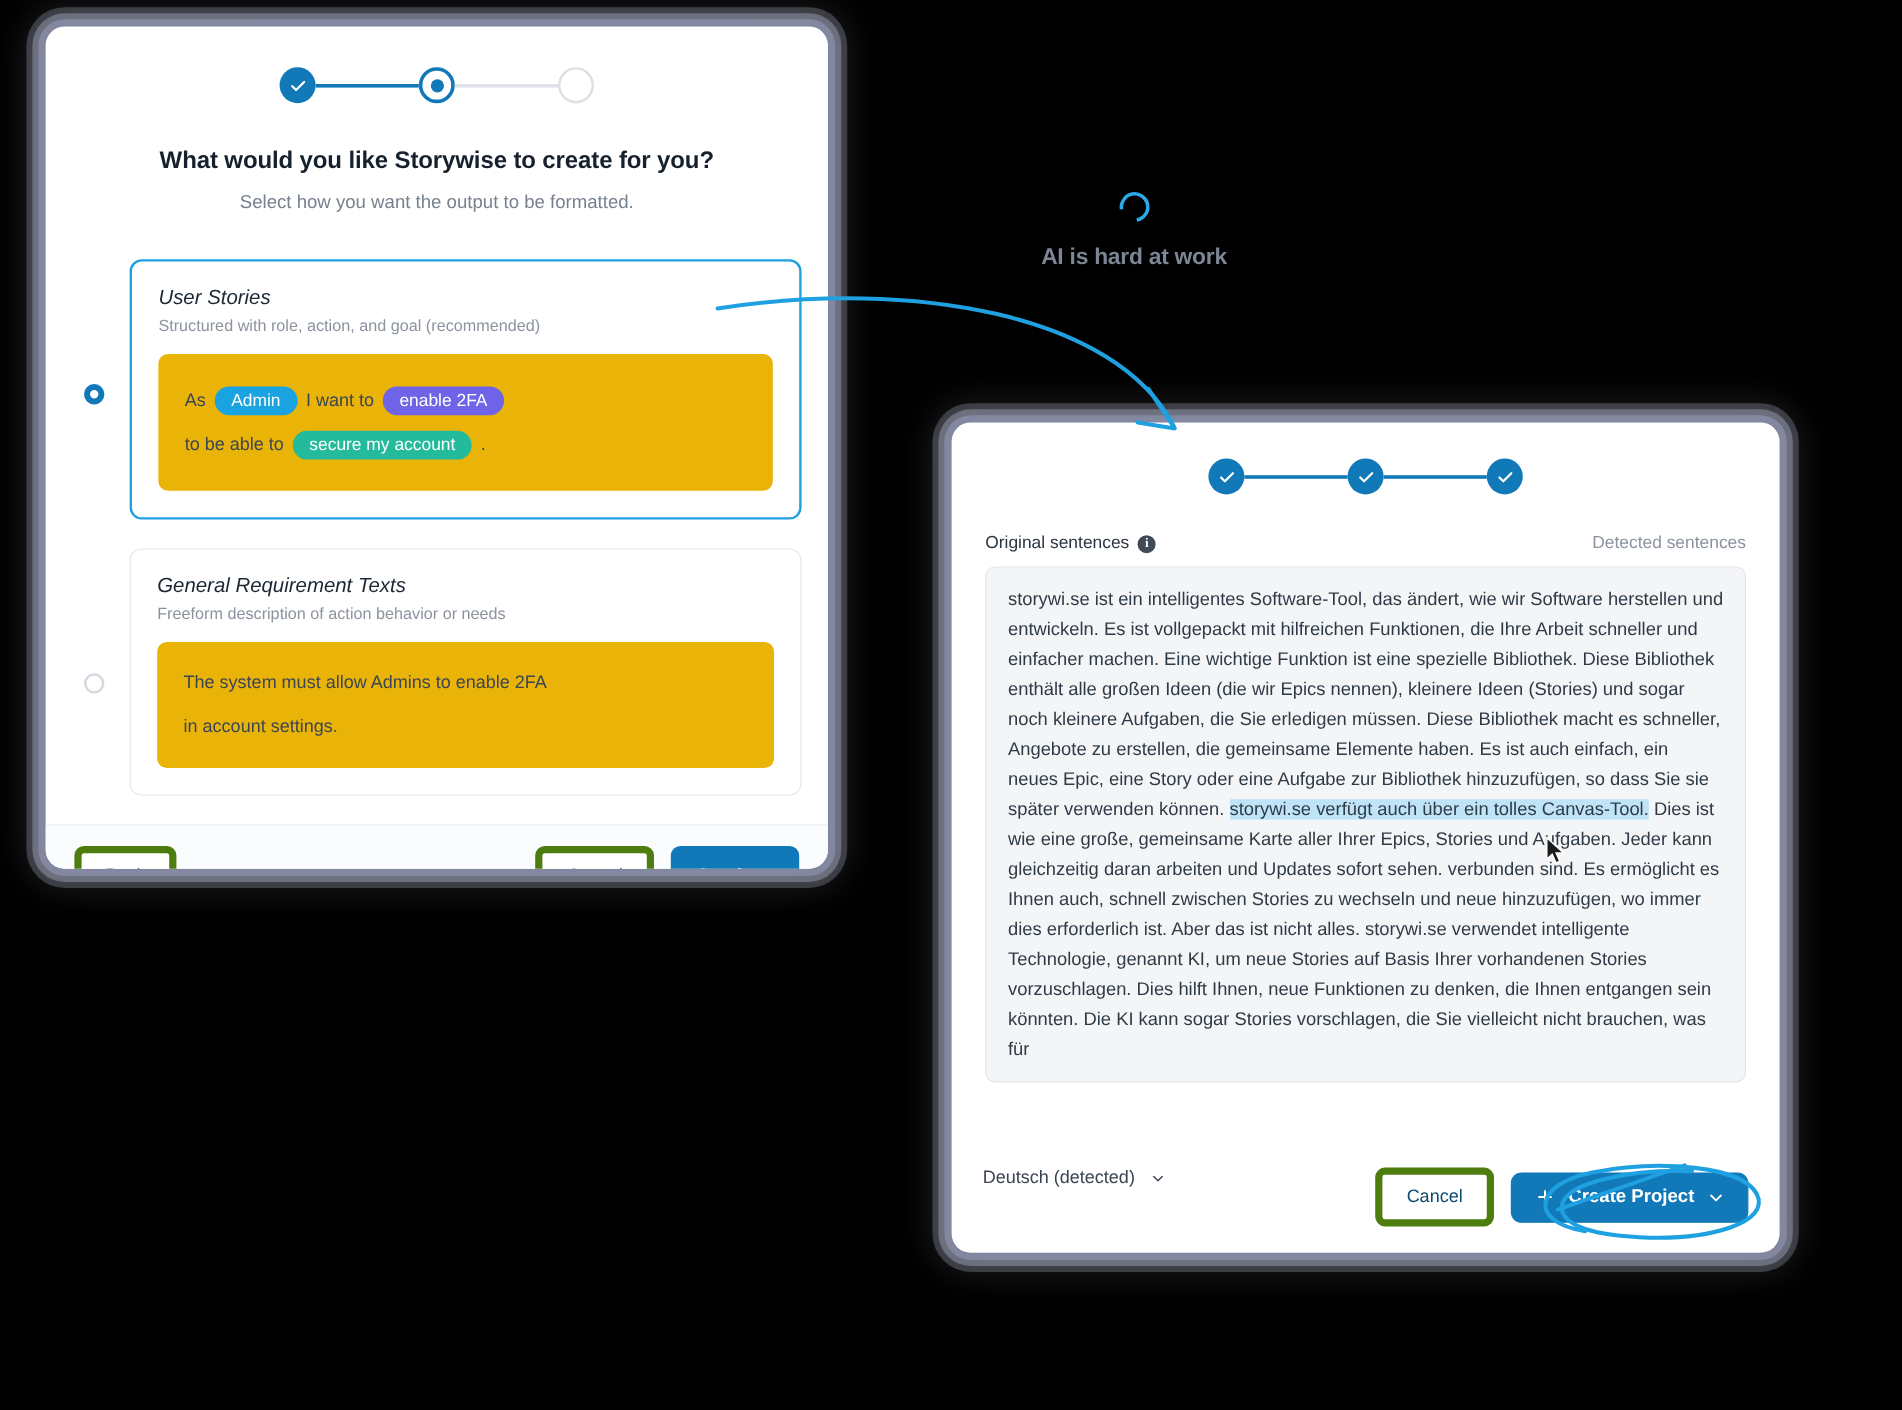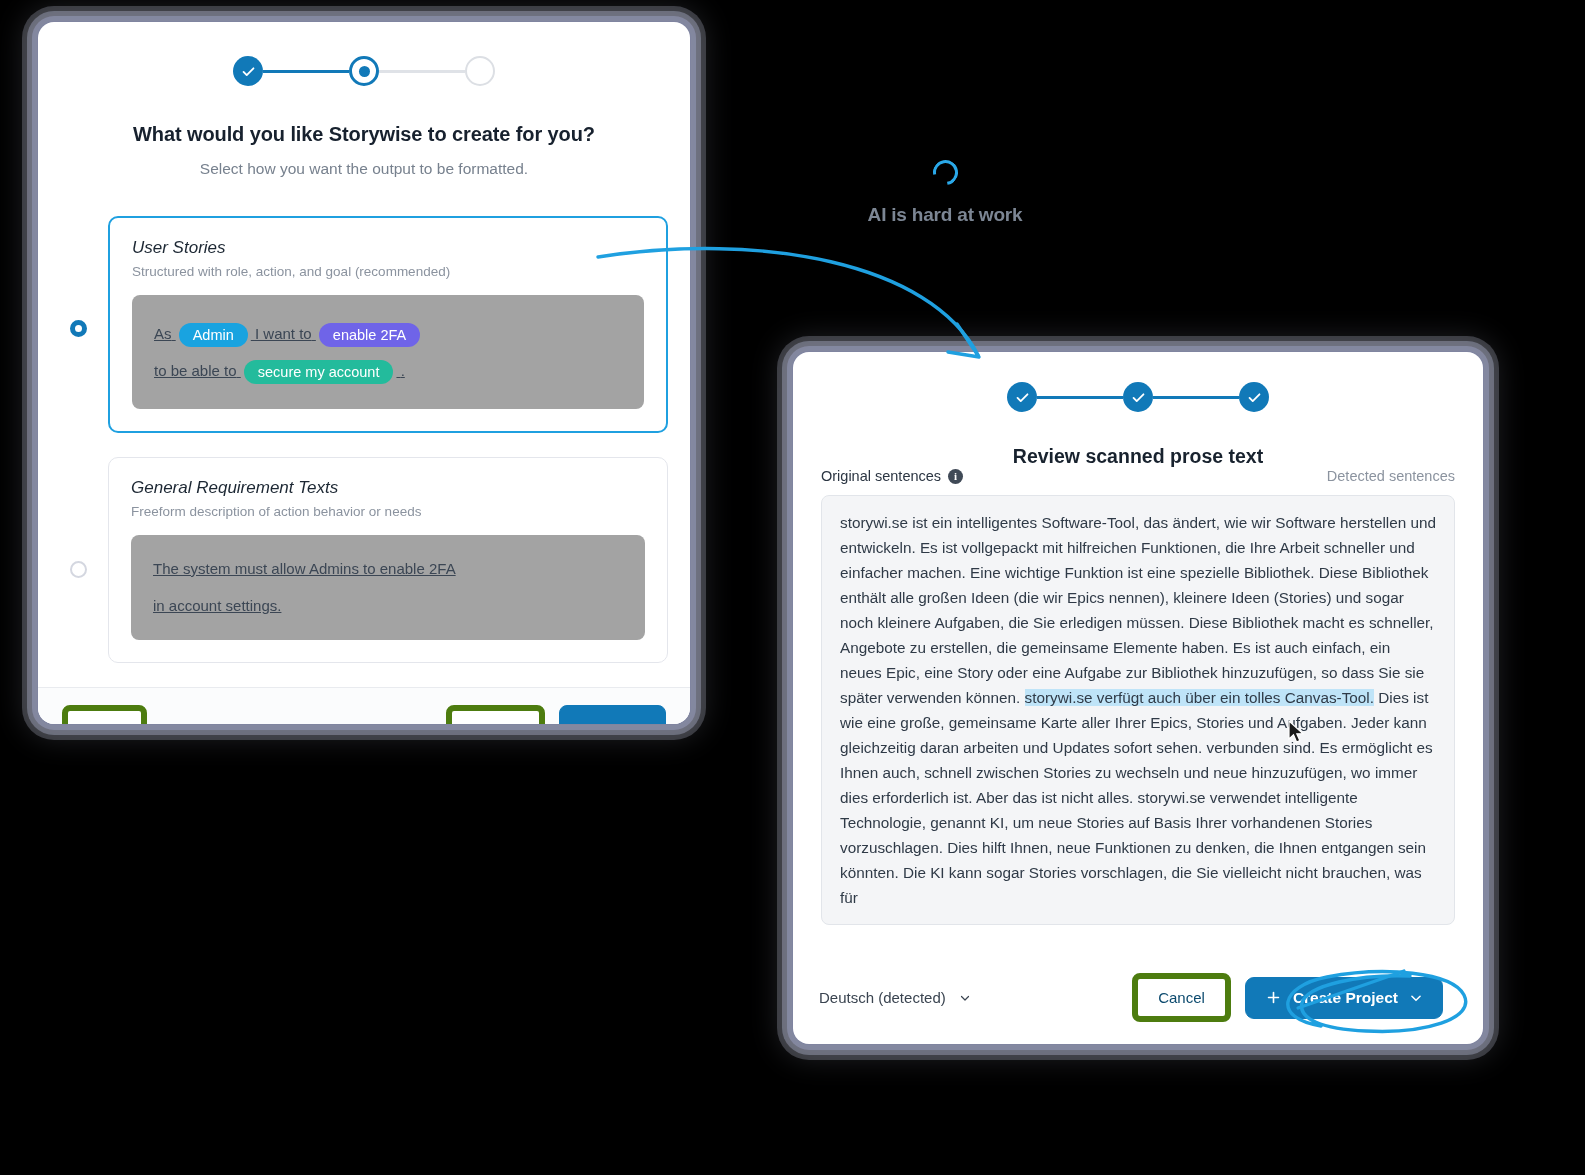--- a/index.html
+++ b/index.html
@@ -75,27 +75,26 @@
     border-radius: 10px;
     padding: 20px 22px 22px 22px;
     background: #fff;
   }
   .opt-card.selected { border: 2px solid #1fa0e0; }
   .opt-name { font-size: 17px; color: #1c2733; font-weight: normal; font-style: italic; }
   .opt-desc { font-size: 13.5px; color: #8b939f; margin-top: 6px; }
 
   .preview {
     margin-top: 16px;
-    background: #a3a3a3;
+    background: #eab308;
     border-radius: 8px;
     padding: 20px 22px;
     font-size: 15px;
     color: #3b4654;
     line-height: 37px;
-    text-decoration: underline;
   }
   .chip {
     display: inline-block;
     color: #fff;
     border-radius: 999px;
     padding: 5px 14px;
     font-size: 14.5px;
     line-height: 1;
     vertical-align: middle;
     margin: 0 3px;
@@ -176,22 +175,22 @@
     line-height: 25px;
     color: #2f3a47;
     height: 430px;
     overflow: hidden;
     position: relative;
   }
   .hl { background: #bfe4f8; }
   .cursor-arrow { position: absolute; left: 466px; top: 224px; }
 
   .d2-footer {
-    padding: 18px 40px 22px 26px;
-    display: flex; align-items: center; justify-content: space-between;
+    padding: 18px 26px 22px 26px;
+    display: flex; align-items: flex-start; justify-content: space-between;
     flex: 0 0 auto;
   }
   .lang-select {
     display: flex; align-items: center; gap: 13px;
     font-size: 15px; color: #3a4450; cursor: pointer;
   }
   .chev { width: 12px; height: 12px; }
   .d2-footer .right { display: flex; gap: 14px; align-items: center; }
   .btn-create {
     background: #1179b8; color: #fff; border: 1px solid #1179b8;
@@ -293,21 +292,20 @@
           </svg>
         </div>
         <div class="step-line"></div>
         <div class="step-dot step-done">
           <svg viewBox="0 0 24 24">
             <path d="M5 12.5l4.5 4.5L19 7.5" fill="none" stroke="#fff" stroke-width="2.6" stroke-linecap="round" stroke-linejoin="round"></path>
           </svg>
         </div>
       </div>
 
-      <div class="d2-title">Review scanned prose text</div>
 
       <div class="panel-labels">
         <div class="lbl-left">
           <span>Original sentences</span>
           <span class="info-icon">i</span>
         </div>
         <div class="lbl-right">Detected sentences</div>
       </div>
 
       <div class="textpanel">

